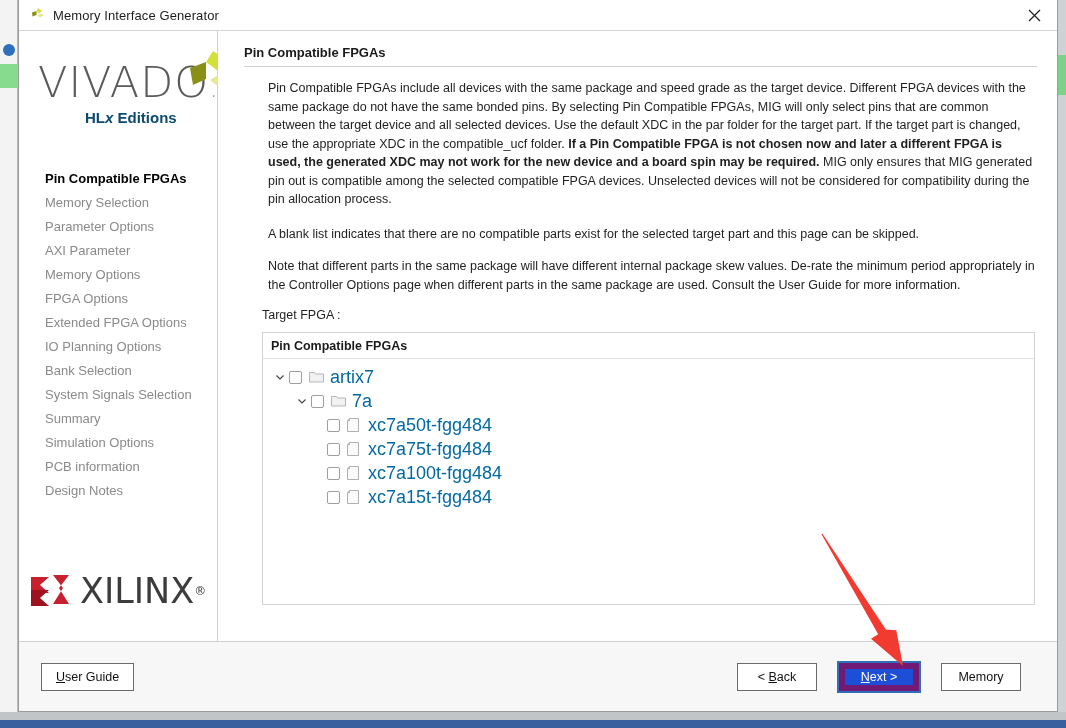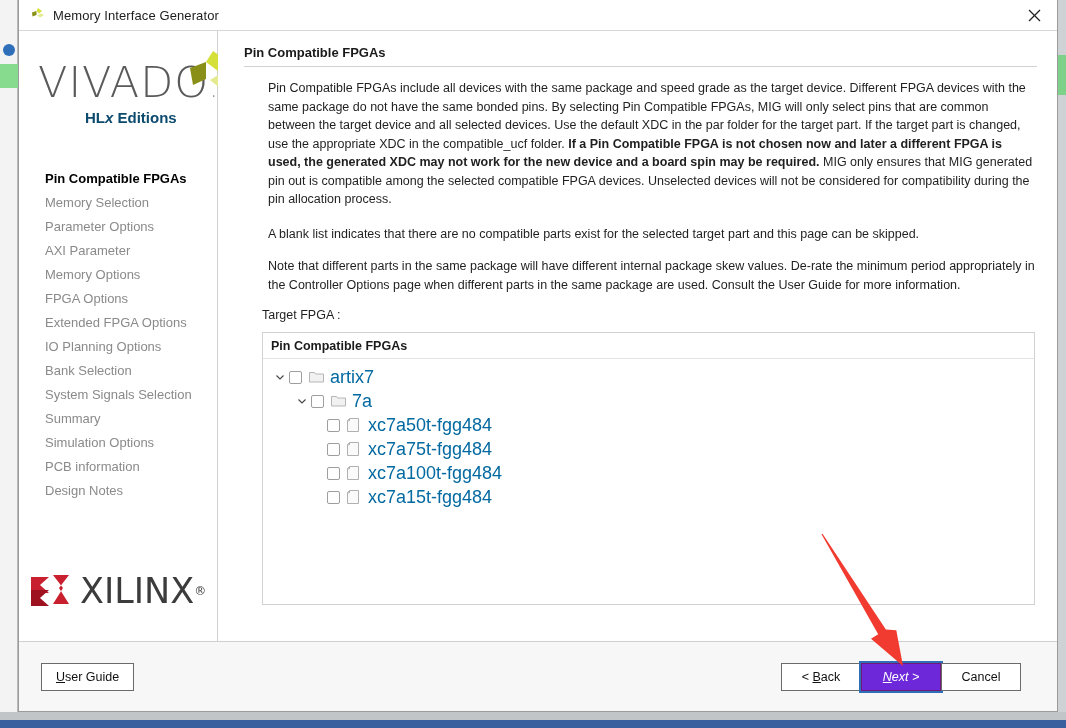--- a/index.html
+++ b/index.html
@@ -246,29 +246,28 @@
     background: #ffffff;
     border: 1px solid #6b6b6b;
     color: #111;
     height: 28px;
     min-width: 80px;
     padding: 0 14px;
     cursor: default;
   }
   .btn u { text-decoration: underline; }
   .btn.primary {
-    background: #6d28d9;
+    background: #1d4ed8;
     color: #ffffff;
-    border: 1px solid #701a75;
+    border: 6px solid #701a75;
     outline: 2px solid #2f6fba;
     outline-offset: 0px;
-    font-style: italic;
   }
   .spacer { flex: 1; }
-  .footer-right { display: flex; align-items: center; padding-right: 14px;}
+  .footer-right { display: flex; gap: 22px; align-items: center; padding-right: 14px;}
 
   
   #arrow-layer {
     position: absolute; inset: 0;
     pointer-events: none;
   }
 </style>
 </head>
 <body>
 
@@ -442,21 +441,21 @@
       </div>
     </div>
   </div>
 
   <div id="footer">
     <button class="btn"><u>U</u><span>ser Guide</span></button>
     <div class="spacer"></div>
     <div class="footer-right">
       <button class="btn"><span>&lt; </span><u>B</u><span>ack</span></button>
       <button class="btn primary"><u>N</u><span>ext &gt;</span></button>
-      <button class="btn">Cancel</button>
+      <button class="btn">Memory</button>
     </div>
   </div>
 </div>
 
 <svg id="arrow-layer" width="1066" height="728" viewBox="0 0 1066 728">
   <g>
     <polygon id="arrow-shape" points="821.5,534.3 878.2,634.3 871.0,638.7 903.0,666.0 896.3,630.2 885.9,629.6 822.5,533.7" fill="#f23b30"></polygon>
   </g>
 </svg>
 

